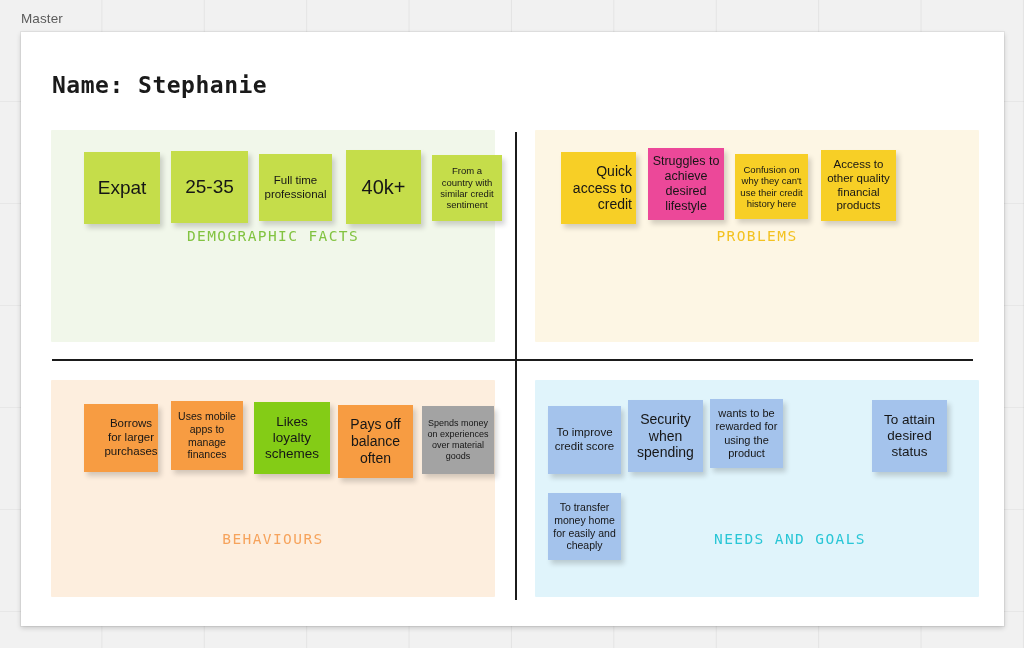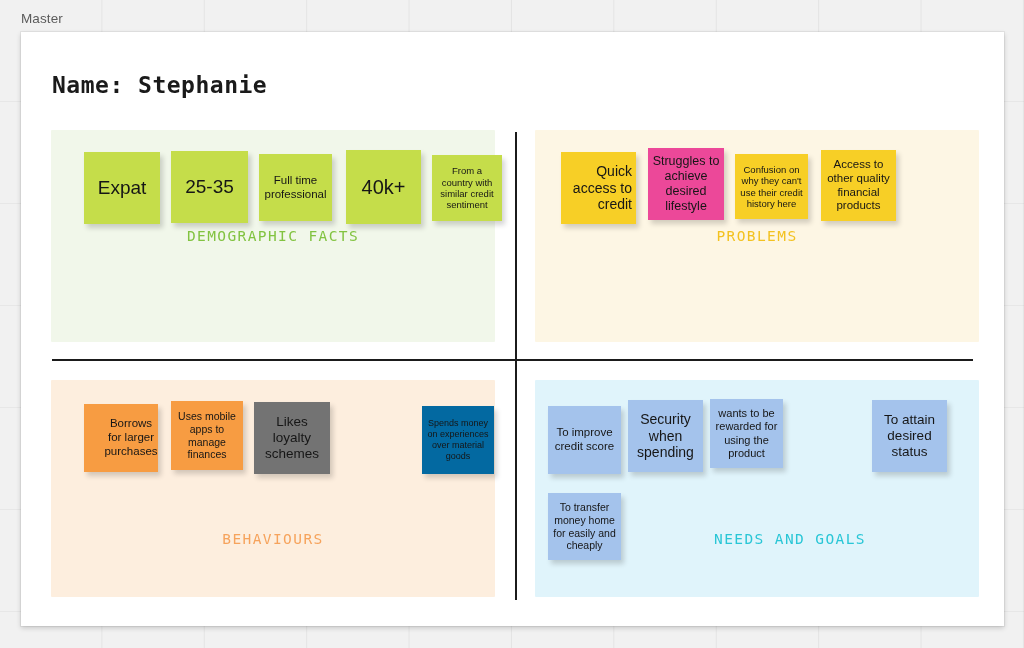--- a/index.html
+++ b/index.html
@@ -185,24 +185,27 @@
 
   <div class="quadrant" id="quad-behaviours">
     <div class="quad-panel" style="background: rgb(253, 238, 222);"></div>
     <div class="note-row">
         <div class="note" style="left: 33px; top: 24px; width: 74px; height: 68px; background: rgb(247, 156, 66); font-size: 11.5px; padding-left: 24px;">
           <span>Borrows for larger purchases</span>
         </div>
         <div class="note" style="left: 120px; top: 21px; width: 72px; height: 69px; background: rgb(247, 156, 66); font-size: 10.5px;">
           <span>Uses mobile apps to manage finances</span>
         </div>
-        <div class="note" style="left: 203px; top: 22px; width: 76px; height: 72px; background: #737373; font-size: 13.5px;">
+        <div class="note" style="left: 203px; top: 22px; width: 76px; height: 72px; background: #84cc16; font-size: 13.5px;">
           <span>Likes loyalty schemes</span>
         </div>
-        <div class="note" style="left: 371px; top: 26px; width: 72px; height: 68px; background: #0369a1; font-size: 9px;">
+        <div class="note" style="left: 287px; top: 25px; width: 75px; height: 73px; background: rgb(247, 156, 66); font-size: 14px;">
+          <span>Pays off balance often</span>
+        </div>
+        <div class="note" style="left: 371px; top: 26px; width: 72px; height: 68px; background: #a3a3a3; font-size: 9px;">
           <span>Spends money on experiences over material goods</span>
         </div>
       </div>
     <div class="quad-label" id="label-behaviours" style="color: rgb(246, 163, 92);">BEHAVIOURS</div>
   </div>
 
   <div class="quadrant" id="quad-needs">
     <div class="quad-panel" style="background: rgb(224, 244, 251);"></div>
     <div class="note-row">
         <div class="note" style="left: 13px; top: 26px; width: 73px; height: 68px; background: rgb(164, 195, 236); font-size: 11.5px;">

